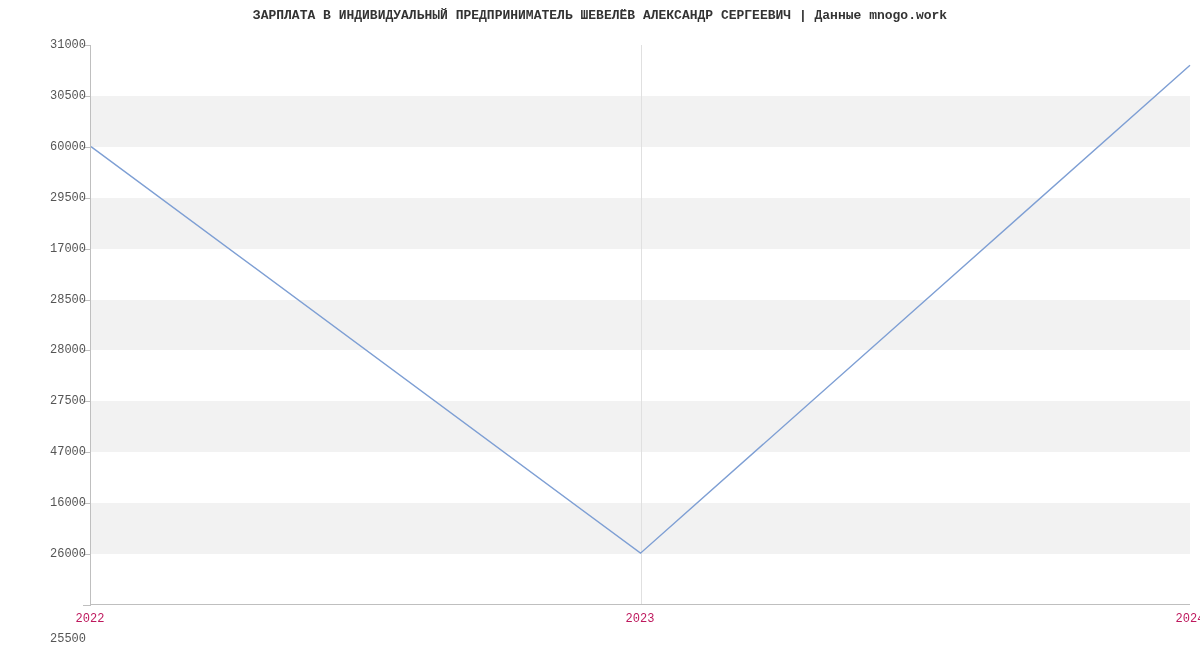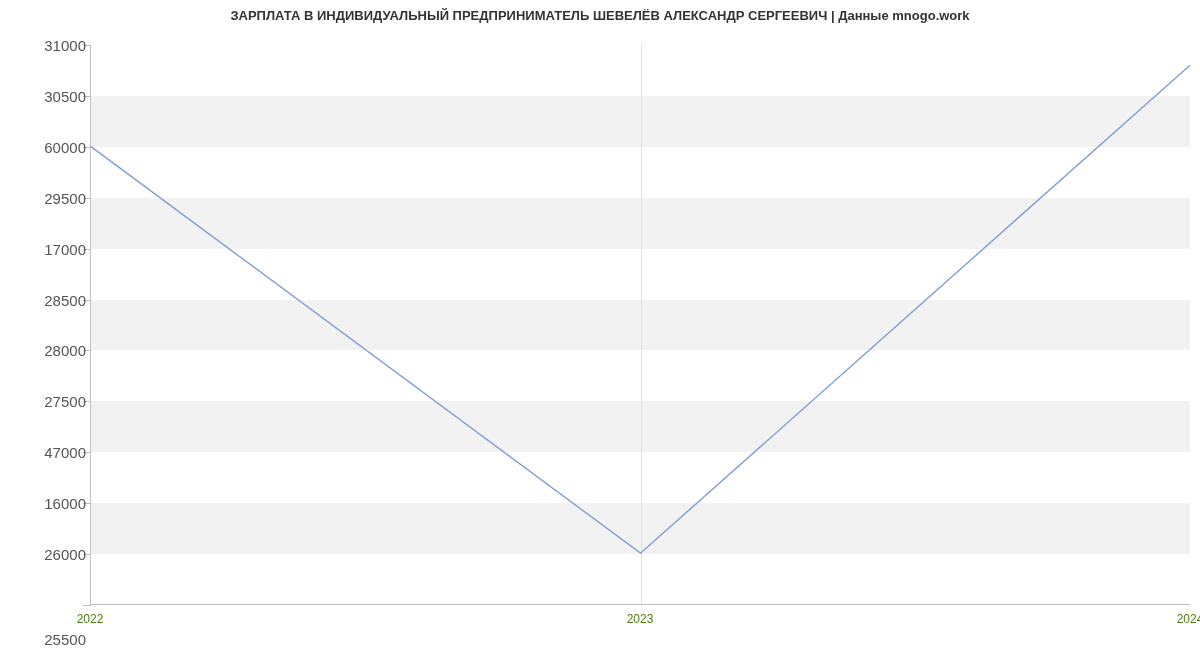--- a/index.html
+++ b/index.html
@@ -8,20 +8,21 @@
     width: 1200px;
     height: 650px;
     background: #ffffff;
     font-family: Verdana, Geneva, sans-serif;
     color: #333333;
   }
   .chart-wrap {
     position: relative;
     width: 1200px;
     height: 650px;
+    font-family: Liberation Mono, monospace;
   }
   .chart-title {
     position: absolute;
     top: 8px;
     left: 0;
     right: 0;
     text-align: center;
     font-size: 13px;
     font-weight: 600;
     color: #333333;
@@ -54,31 +55,31 @@
     top: 0;
     left: -8px;
     height: 0;
     border-top: 1px solid #bfbfbf;
     width: 8px;
   }
   .y-label {
     position: absolute;
     right: 1114px; 
     transform: translateY(-50%);
-    font-size: 15px;
+    font-size: 12px;
     color: #555555;
     text-align: right;
     width: 80px;
   }
   .x-label {
     position: absolute;
     top: 612px;
     transform: translateX(-50%);
     font-size: 12px;
-    color: #4d7c0f;
+    color: #be185d;
   }
   svg.line-layer {
     position: absolute;
     left: 0;
     top: 0;
     width: 100%;
     height: 100%;
     overflow: visible;
   }
   .series-line {

